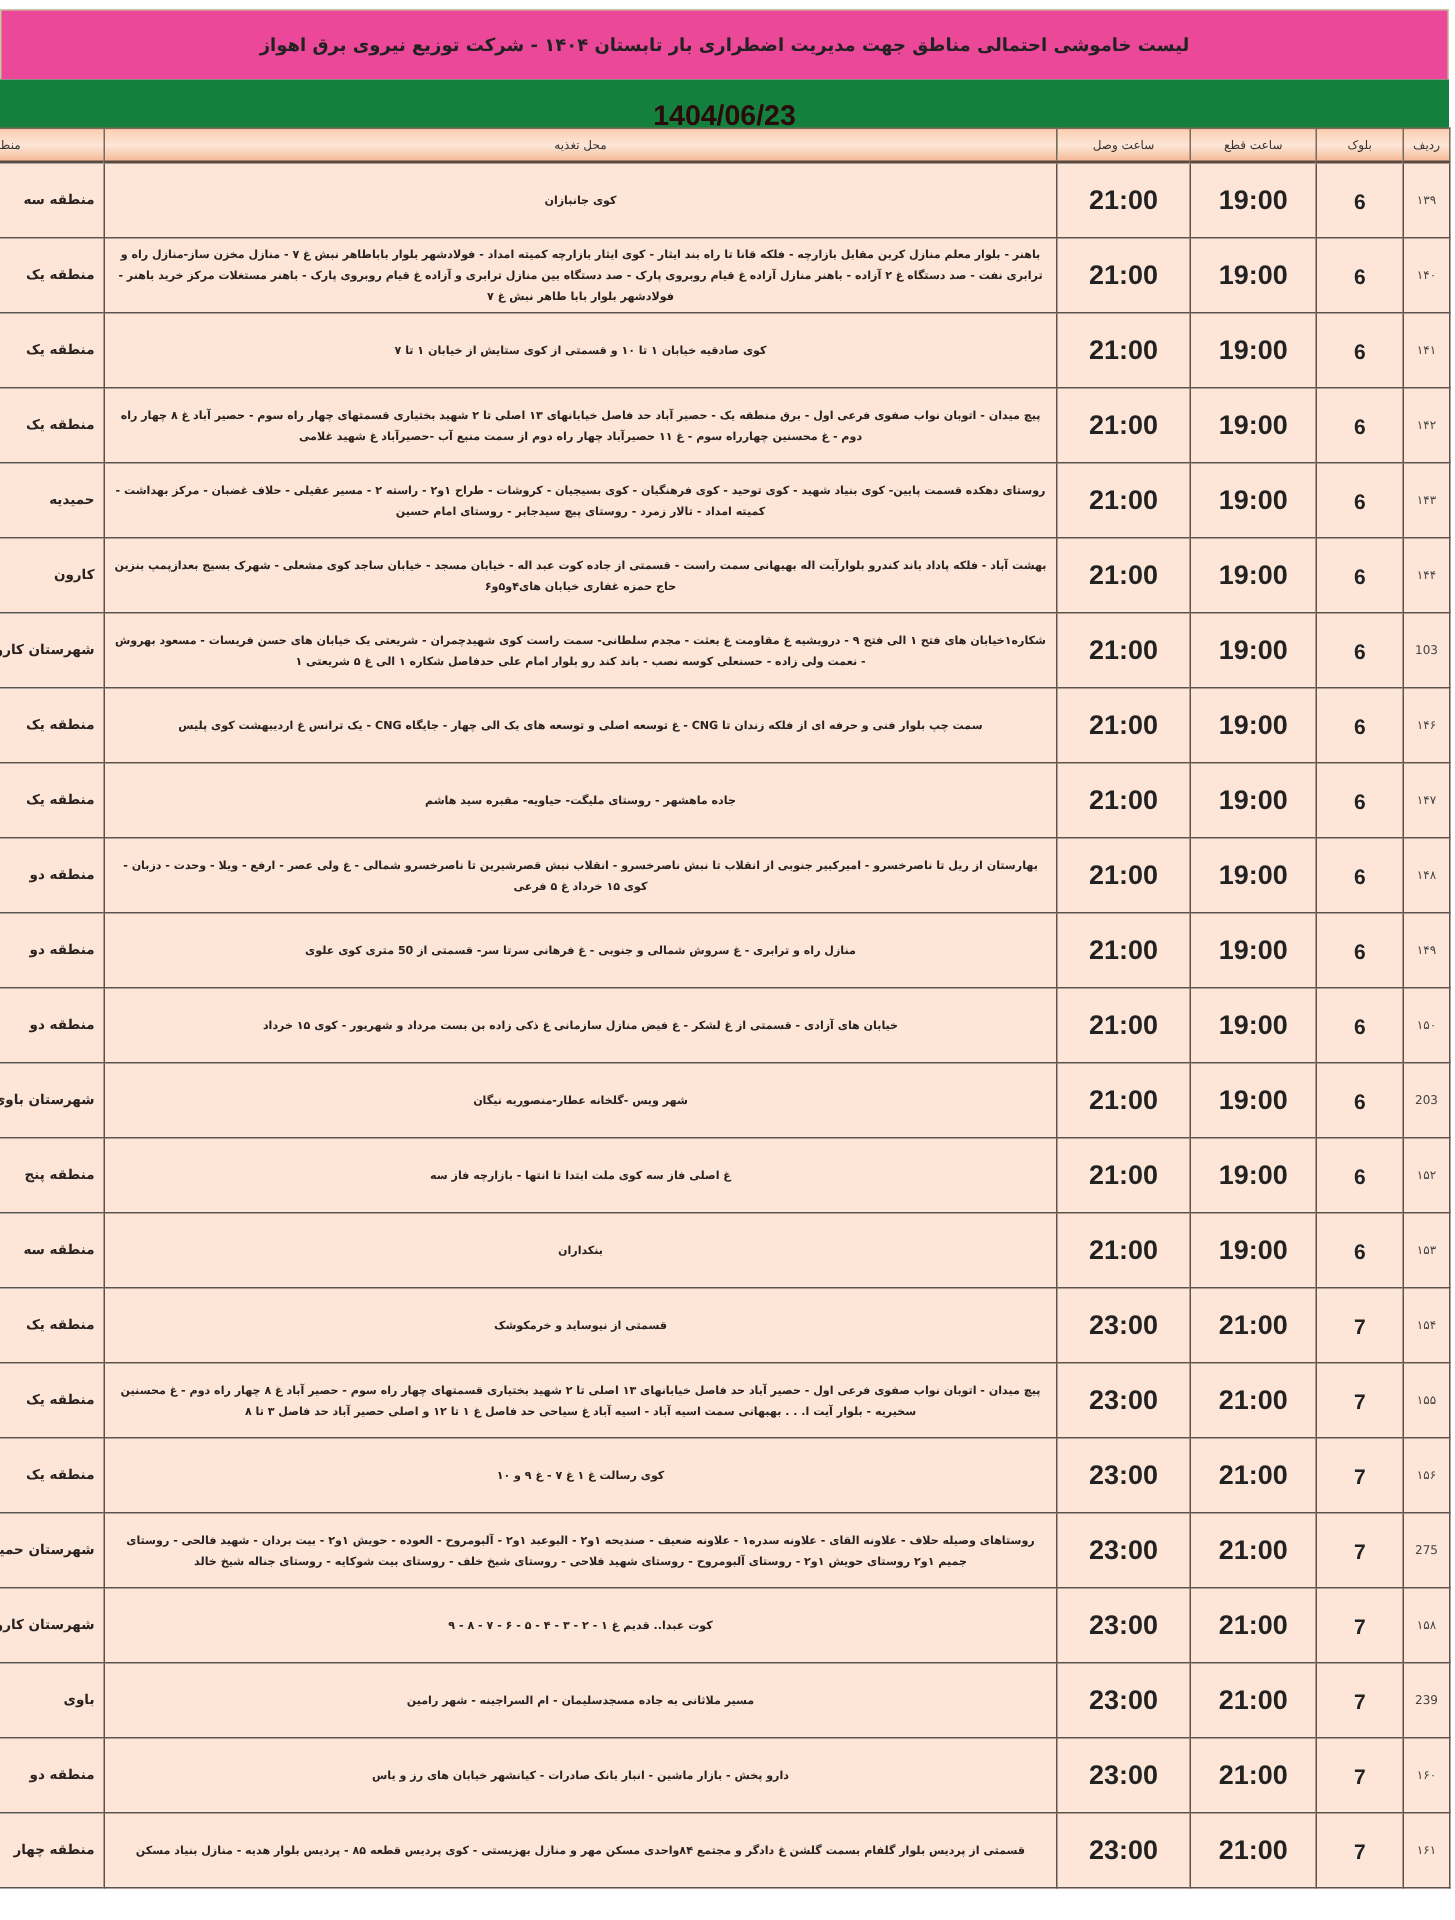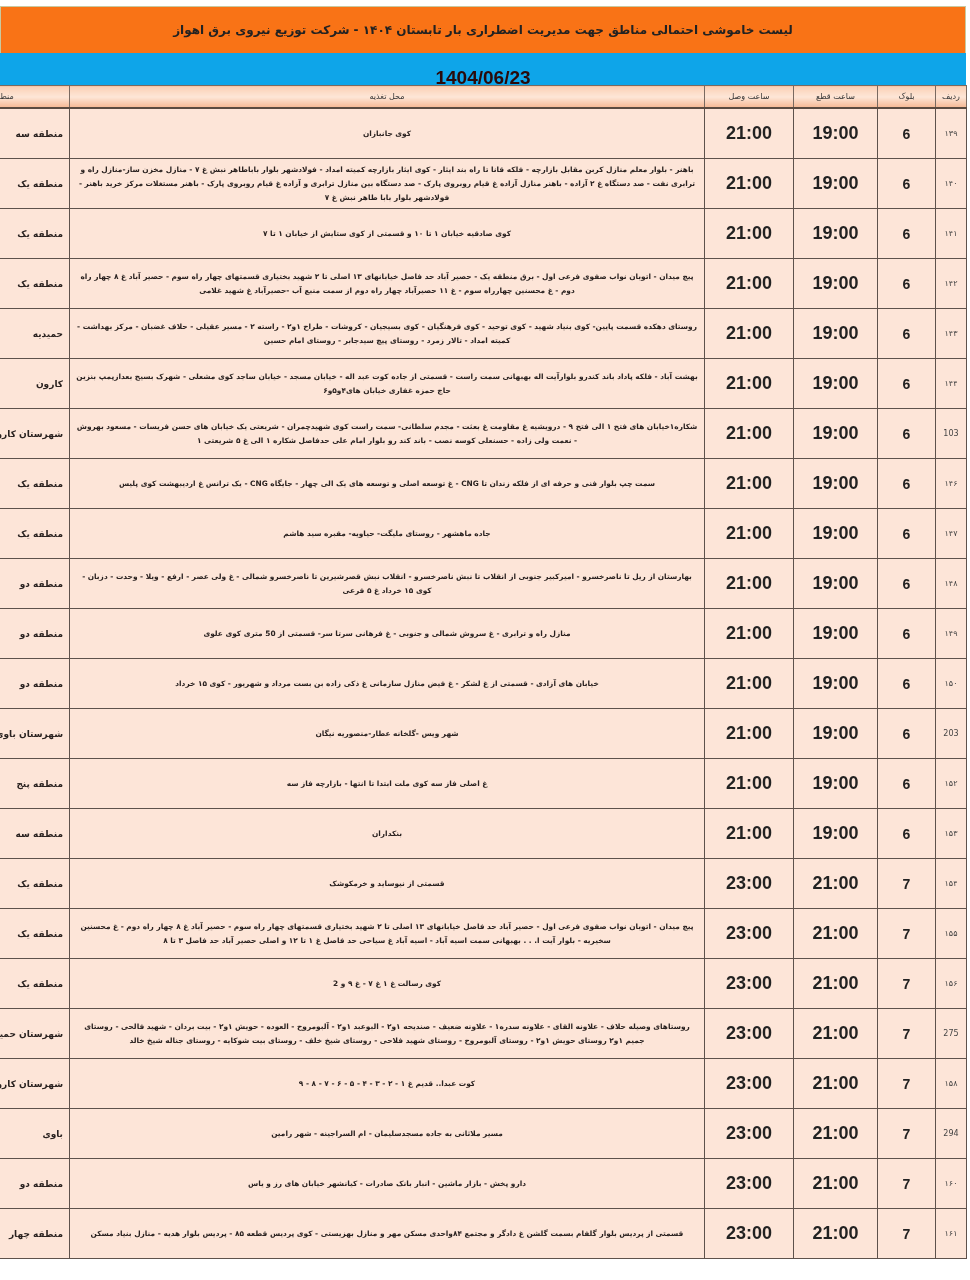--- a/index.html
+++ b/index.html
@@ -2,26 +2,26 @@
 <html><head>
 <meta charset="utf-8">
 <style>
   html, body { margin:0; padding:0; }
   body {
     width:970px; height:1280px; overflow:hidden; background:#ffffff;
     font-family:"DejaVu Sans", sans-serif; position:relative;
   }
   .sheet { position:absolute; left:0; top:6px; width:966px; }
   .title-band {
-    height:46px; background:#f97316; border:1px solid #c9c9a0; border-bottom:none;
+    height:46px; background:#ec4899; border:1px solid #c9c9a0; border-bottom:none;
     display:flex; align-items:center; justify-content:center;
     font-size:12px; font-weight:bold; color:#222; direction:rtl;
   }
   .date-band {
-    height:50px; background:#0ea5e9;
+    height:50px; background:#15803d;
     display:flex; align-items:center; justify-content:center;
     font-family:"Liberation Sans", sans-serif; font-size:19px; font-weight:bold; color:#2a0a0a;
   }
   table {
     border-collapse:collapse; table-layout:fixed; width:1030px;
     position:absolute; left:-64px; top:79px; direction:rtl;
   }
   th {
     height:21px; padding:0; font-size:8px; font-weight:normal; color:#333;
     background:linear-gradient(#fbd0b5,#fde6d7 50%,#f5b894);
@@ -219,21 +219,21 @@
     <td class="time">23:00</td>
     <td class="loc">پیچ میدان - اتوبان نواب صفوی فرعی اول - حصیر آباد حد فاصل خیابانهای ۱۳ اصلی تا ۲ شهید بختیاری قسمتهای چهار راه سوم - حصیر آباد غ ۸ چهار راه دوم - غ محسنین سخیریه - بلوار آیت ا. . . بهبهانی سمت اسیه آباد - اسیه آباد غ سیاحی حد فاصل غ ۱ تا ۱۲ و اصلی حصیر آباد حد فاصل ۳ تا ۸</td>
     <td class="region">منطقه یک</td>
   </tr>
 
   <tr>
     <td class="idx">۱۵۶</td>
     <td class="blk">7</td>
     <td class="time">21:00</td>
     <td class="time">23:00</td>
-    <td class="loc">کوی رسالت غ ۱ غ ۷ - غ ۹ و 2</td>
+    <td class="loc">کوی رسالت غ ۱ غ ۷ - غ ۹ و ۱۰</td>
     <td class="region">منطقه یک</td>
   </tr>
 
   <tr>
     <td class="idx">275</td>
     <td class="blk">7</td>
     <td class="time">21:00</td>
     <td class="time">23:00</td>
     <td class="loc">روستاهای وصیله حلاف - علاونه القای - علاونه سدره۱ - علاونه ضعیف - صندیحه ۱و۲ - البوعبد ۱و۲ - آلبومروح - العوده - حویش ۱و۲ - بیت بردان - شهید فالحی - روستای جمیم ۱و۲ روستای حویش ۱و۲ - روستای آلبومروح - روستای شهید فلاحی - روستای شیخ خلف - روستای بیت شوکایه - روستای جناله شیخ خالد</td>
     <td class="region">شهرستان حمیدیه</td>
@@ -242,21 +242,21 @@
   <tr>
     <td class="idx">۱۵۸</td>
     <td class="blk">7</td>
     <td class="time">21:00</td>
     <td class="time">23:00</td>
     <td class="loc">کوت عبدا.. قدیم غ ۱ - ۲ - ۳ - ۴ - ۵ - ۶ - ۷ - ۸ - ۹</td>
     <td class="region">شهرستان کارون</td>
   </tr>
 
   <tr>
-    <td class="idx">294</td>
+    <td class="idx">239</td>
     <td class="blk">7</td>
     <td class="time">21:00</td>
     <td class="time">23:00</td>
     <td class="loc">مسیر ملاثانی به جاده مسجدسلیمان - ام السراجینه - شهر رامین</td>
     <td class="region">باوی</td>
   </tr>
 
   <tr>
     <td class="idx">۱۶۰</td>
     <td class="blk">7</td>

